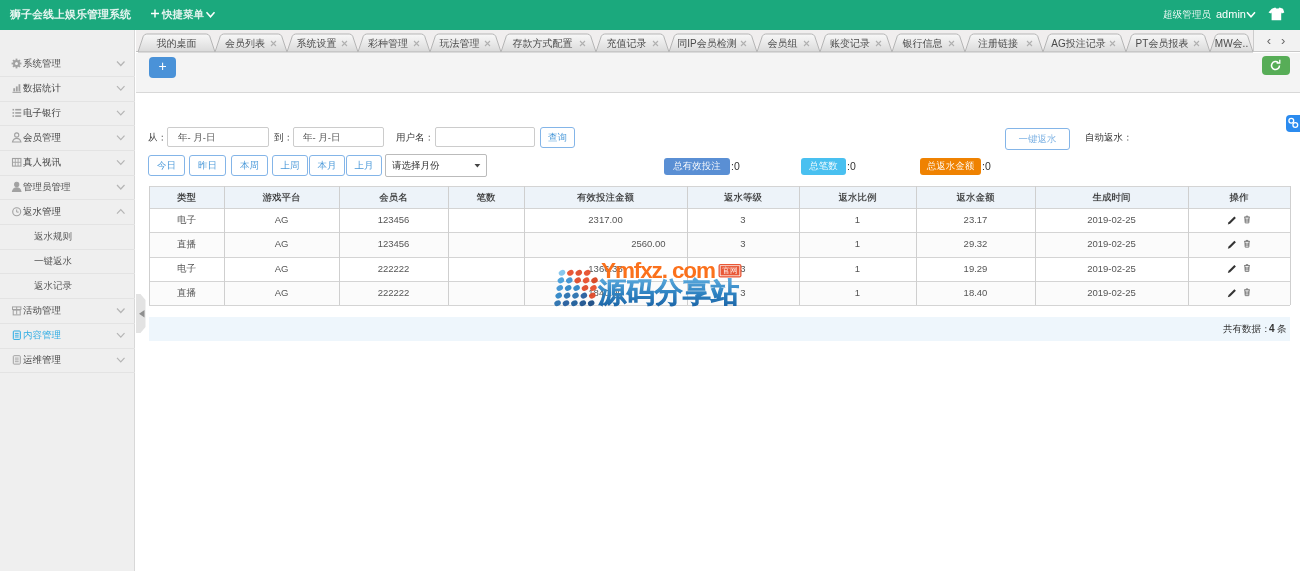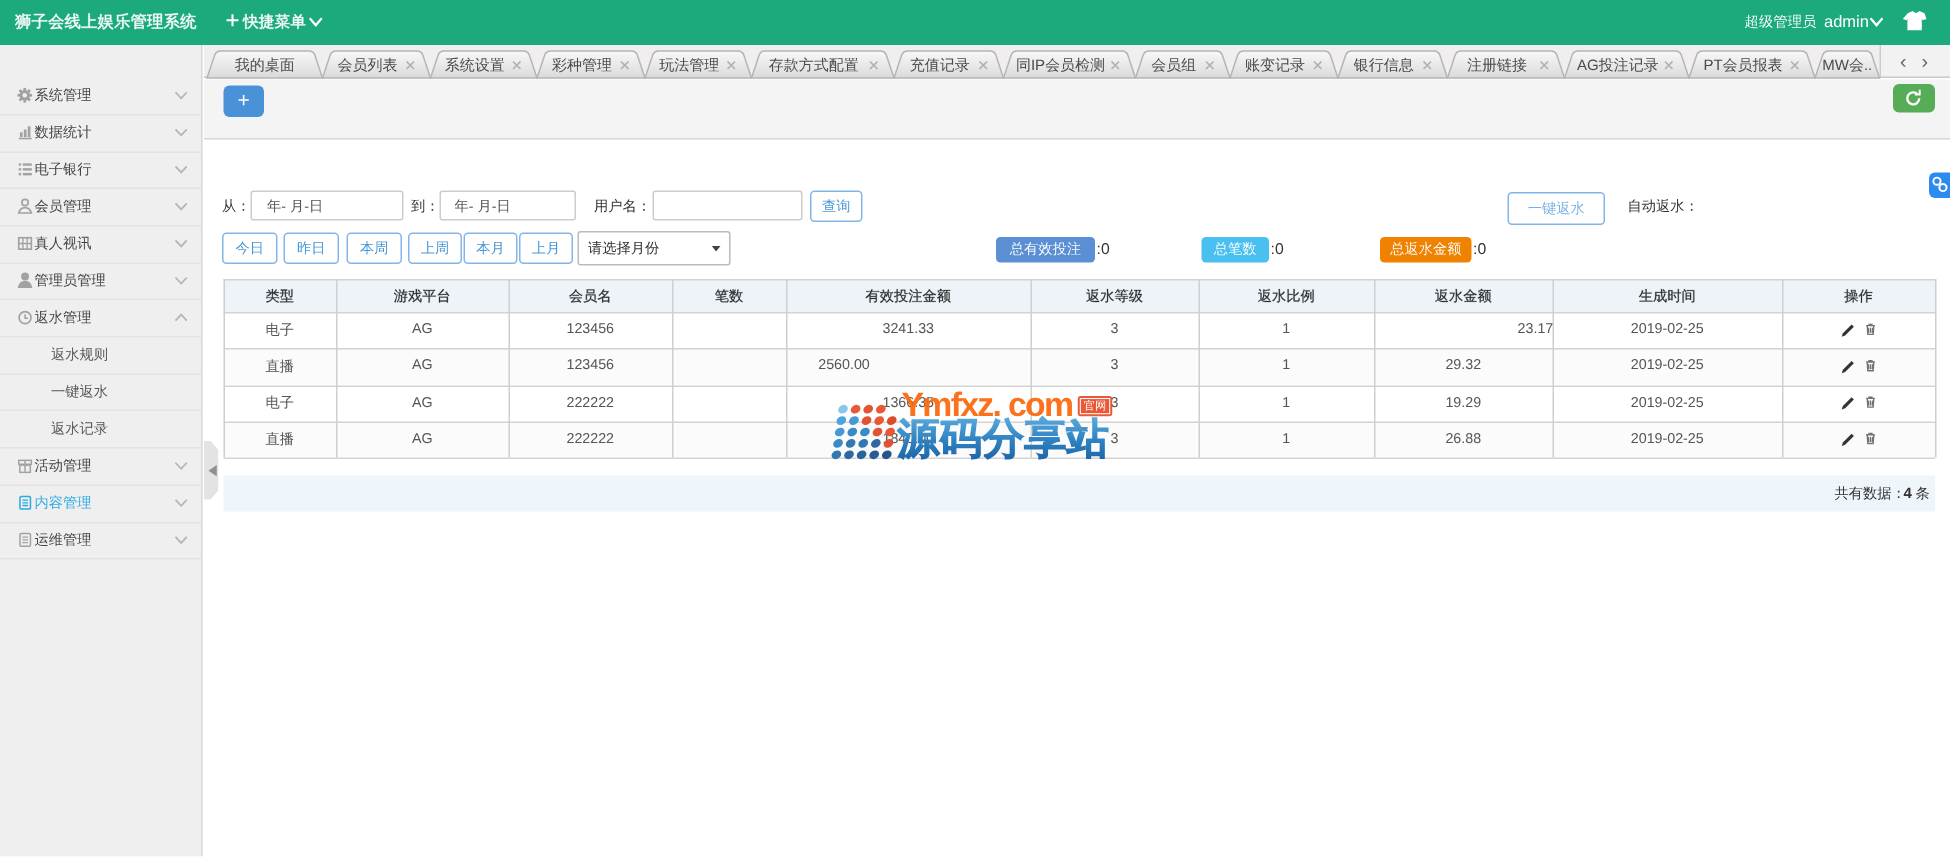--- a/index.html
+++ b/index.html
@@ -75,45 +75,45 @@
 <div class="abs" style="left:448px;top:186px;width:1px;height:119px;background:#cfcfcf"></div>
 <div class="abs" style="left:524px;top:186px;width:1px;height:119px;background:#cfcfcf"></div>
 <div class="abs" style="left:687px;top:186px;width:1px;height:119px;background:#cfcfcf"></div>
 <div class="abs" style="left:799px;top:186px;width:1px;height:119px;background:#cfcfcf"></div>
 <div class="abs" style="left:916px;top:186px;width:1px;height:119px;background:#cfcfcf"></div>
 <div class="abs" style="left:1035px;top:186px;width:1px;height:119px;background:#cfcfcf"></div>
 <div class="abs" style="left:1188px;top:186px;width:1px;height:119px;background:#cfcfcf"></div>
 <div class="abs" style="left:1290px;top:186px;width:1px;height:119px;background:#cfcfcf"></div>
 <div class="abs" style="left:281.5px;top:220.0px;width:120px;margin-left:-60px;margin-top:-6px;text-align:center;font-size:9.5px;color:#555">AG</div>
 <div class="abs" style="left:393.5px;top:220.0px;width:120px;margin-left:-60px;margin-top:-6px;text-align:center;font-size:9.5px;color:#555">123456</div>
-<div class="abs" style="left:605.5px;top:220.0px;width:120px;margin-left:-60px;margin-top:-6px;text-align:center;font-size:9.5px;color:#555">3241.33</div>
+<div class="abs" style="left:605.5px;top:220.0px;width:120px;margin-left:-60px;margin-top:-6px;text-align:center;font-size:9.5px;color:#555">2317.00</div>
 <div class="abs" style="left:743.0px;top:220.0px;width:120px;margin-left:-60px;margin-top:-6px;text-align:center;font-size:9.5px;color:#555">3</div>
 <div class="abs" style="left:857.5px;top:220.0px;width:120px;margin-left:-60px;margin-top:-6px;text-align:center;font-size:9.5px;color:#555">1</div>
-<div class="abs" style="left:975.5px;top:220.0px;width:120px;margin-left:-60px;margin-top:-6px;text-align:right;font-size:9.5px;color:#555">23.17</div>
+<div class="abs" style="left:975.5px;top:220.0px;width:120px;margin-left:-60px;margin-top:-6px;text-align:center;font-size:9.5px;color:#555">23.17</div>
 <div class="abs" style="left:1111.5px;top:220.0px;width:120px;margin-left:-60px;margin-top:-6px;text-align:center;font-size:9.5px;color:#555">2019-02-25</div>
 <div class="abs" style="left:281.5px;top:244.2px;width:120px;margin-left:-60px;margin-top:-6px;text-align:center;font-size:9.5px;color:#555">AG</div>
 <div class="abs" style="left:393.5px;top:244.2px;width:120px;margin-left:-60px;margin-top:-6px;text-align:center;font-size:9.5px;color:#555">123456</div>
-<div class="abs" style="left:605.5px;top:244.2px;width:120px;margin-left:-60px;margin-top:-6px;text-align:left;font-size:9.5px;color:#555">2560.00</div>
+<div class="abs" style="left:605.5px;top:244.2px;width:120px;margin-left:-60px;margin-top:-6px;text-align:right;font-size:9.5px;color:#555">2560.00</div>
 <div class="abs" style="left:743.0px;top:244.2px;width:120px;margin-left:-60px;margin-top:-6px;text-align:center;font-size:9.5px;color:#555">3</div>
 <div class="abs" style="left:857.5px;top:244.2px;width:120px;margin-left:-60px;margin-top:-6px;text-align:center;font-size:9.5px;color:#555">1</div>
 <div class="abs" style="left:975.5px;top:244.2px;width:120px;margin-left:-60px;margin-top:-6px;text-align:center;font-size:9.5px;color:#555">29.32</div>
 <div class="abs" style="left:1111.5px;top:244.2px;width:120px;margin-left:-60px;margin-top:-6px;text-align:center;font-size:9.5px;color:#555">2019-02-25</div>
 <div class="abs" style="left:281.5px;top:268.5px;width:120px;margin-left:-60px;margin-top:-6px;text-align:center;font-size:9.5px;color:#555">AG</div>
 <div class="abs" style="left:393.5px;top:268.5px;width:120px;margin-left:-60px;margin-top:-6px;text-align:center;font-size:9.5px;color:#555">222222</div>
 <div class="abs" style="left:605.5px;top:268.5px;width:120px;margin-left:-60px;margin-top:-6px;text-align:center;font-size:9.5px;color:#555">1366.35</div>
 <div class="abs" style="left:743.0px;top:268.5px;width:120px;margin-left:-60px;margin-top:-6px;text-align:center;font-size:9.5px;color:#555">3</div>
 <div class="abs" style="left:857.5px;top:268.5px;width:120px;margin-left:-60px;margin-top:-6px;text-align:center;font-size:9.5px;color:#555">1</div>
 <div class="abs" style="left:975.5px;top:268.5px;width:120px;margin-left:-60px;margin-top:-6px;text-align:center;font-size:9.5px;color:#555">19.29</div>
 <div class="abs" style="left:1111.5px;top:268.5px;width:120px;margin-left:-60px;margin-top:-6px;text-align:center;font-size:9.5px;color:#555">2019-02-25</div>
 <div class="abs" style="left:281.5px;top:292.8px;width:120px;margin-left:-60px;margin-top:-6px;text-align:center;font-size:9.5px;color:#555">AG</div>
 <div class="abs" style="left:393.5px;top:292.8px;width:120px;margin-left:-60px;margin-top:-6px;text-align:center;font-size:9.5px;color:#555">222222</div>
 <div class="abs" style="left:605.5px;top:292.8px;width:120px;margin-left:-60px;margin-top:-6px;text-align:center;font-size:9.5px;color:#555">1840.00</div>
 <div class="abs" style="left:743.0px;top:292.8px;width:120px;margin-left:-60px;margin-top:-6px;text-align:center;font-size:9.5px;color:#555">3</div>
 <div class="abs" style="left:857.5px;top:292.8px;width:120px;margin-left:-60px;margin-top:-6px;text-align:center;font-size:9.5px;color:#555">1</div>
-<div class="abs" style="left:975.5px;top:292.8px;width:120px;margin-left:-60px;margin-top:-6px;text-align:center;font-size:9.5px;color:#555">26.88</div>
+<div class="abs" style="left:975.5px;top:292.8px;width:120px;margin-left:-60px;margin-top:-6px;text-align:center;font-size:9.5px;color:#555">18.40</div>
 <div class="abs" style="left:1111.5px;top:292.8px;width:120px;margin-left:-60px;margin-top:-6px;text-align:center;font-size:9.5px;color:#555">2019-02-25</div>
 <div class="abs" id="footerbar"></div>
 <svg class="abs" style="left:0;top:0" width="1300" height="571" viewBox="0 0 1300 571">
 <defs>
 <linearGradient id="tabgrad" x1="0" y1="0" x2="0" y2="1">
           <stop offset="0" stop-color="#f8f8f8"></stop>
           <stop offset="0.75" stop-color="#e2e2e2"></stop>
           <stop offset="1" stop-color="#d9d9d9"></stop>
         </linearGradient>
 <path id="c4E00" d="M96 -44Q96 -39 96 -35Q89 -36 81 -36H20Q12 -36 5 -35Q5 -39 5 -44Q12 -43 20 -43H81Q89 -43 96 -44Z"></path>

